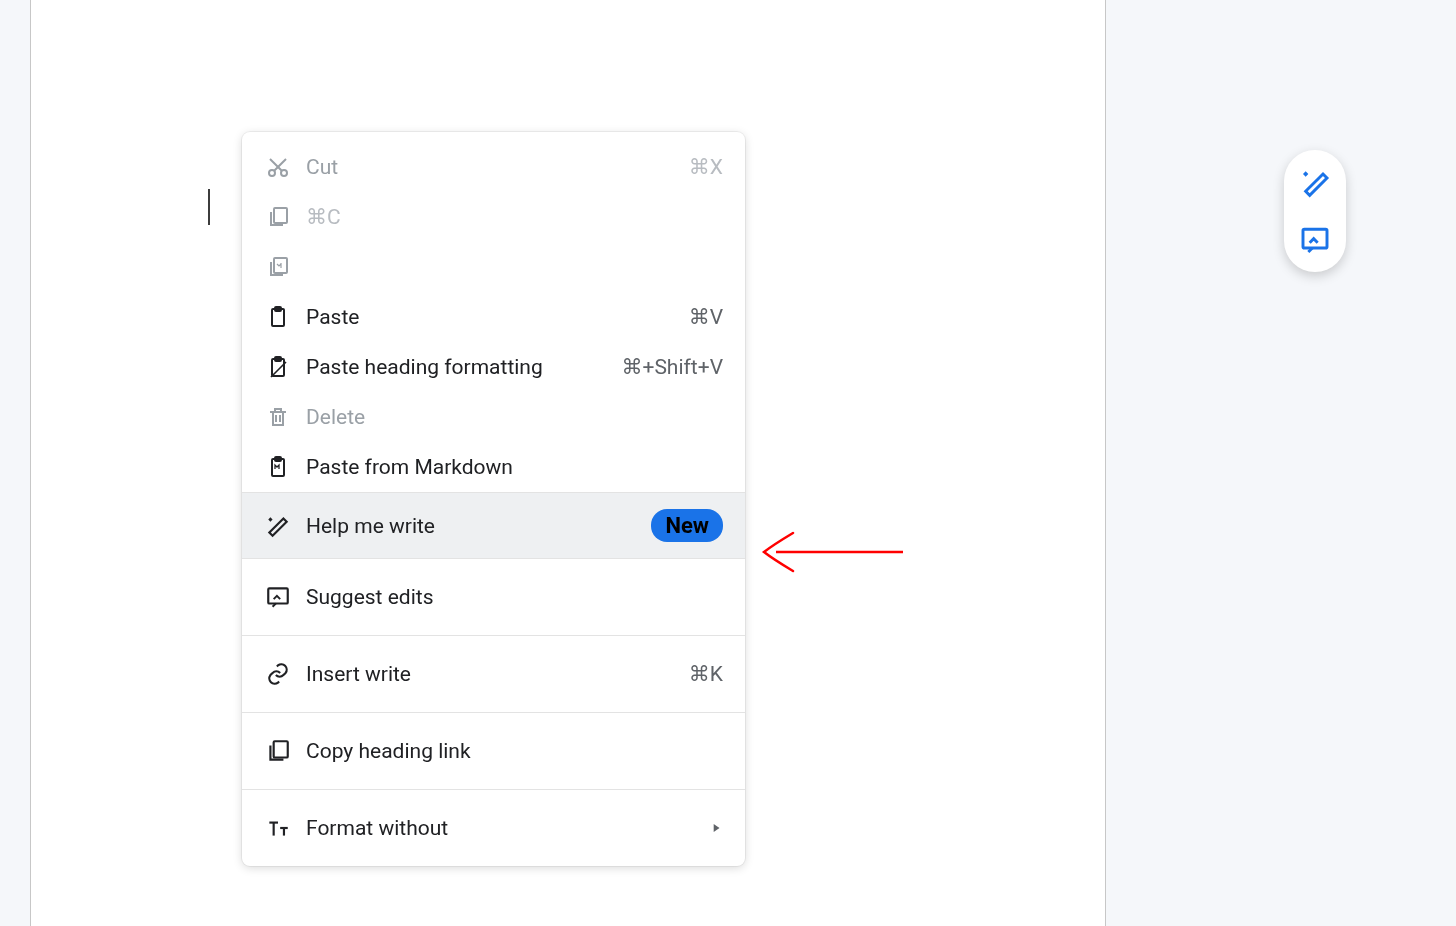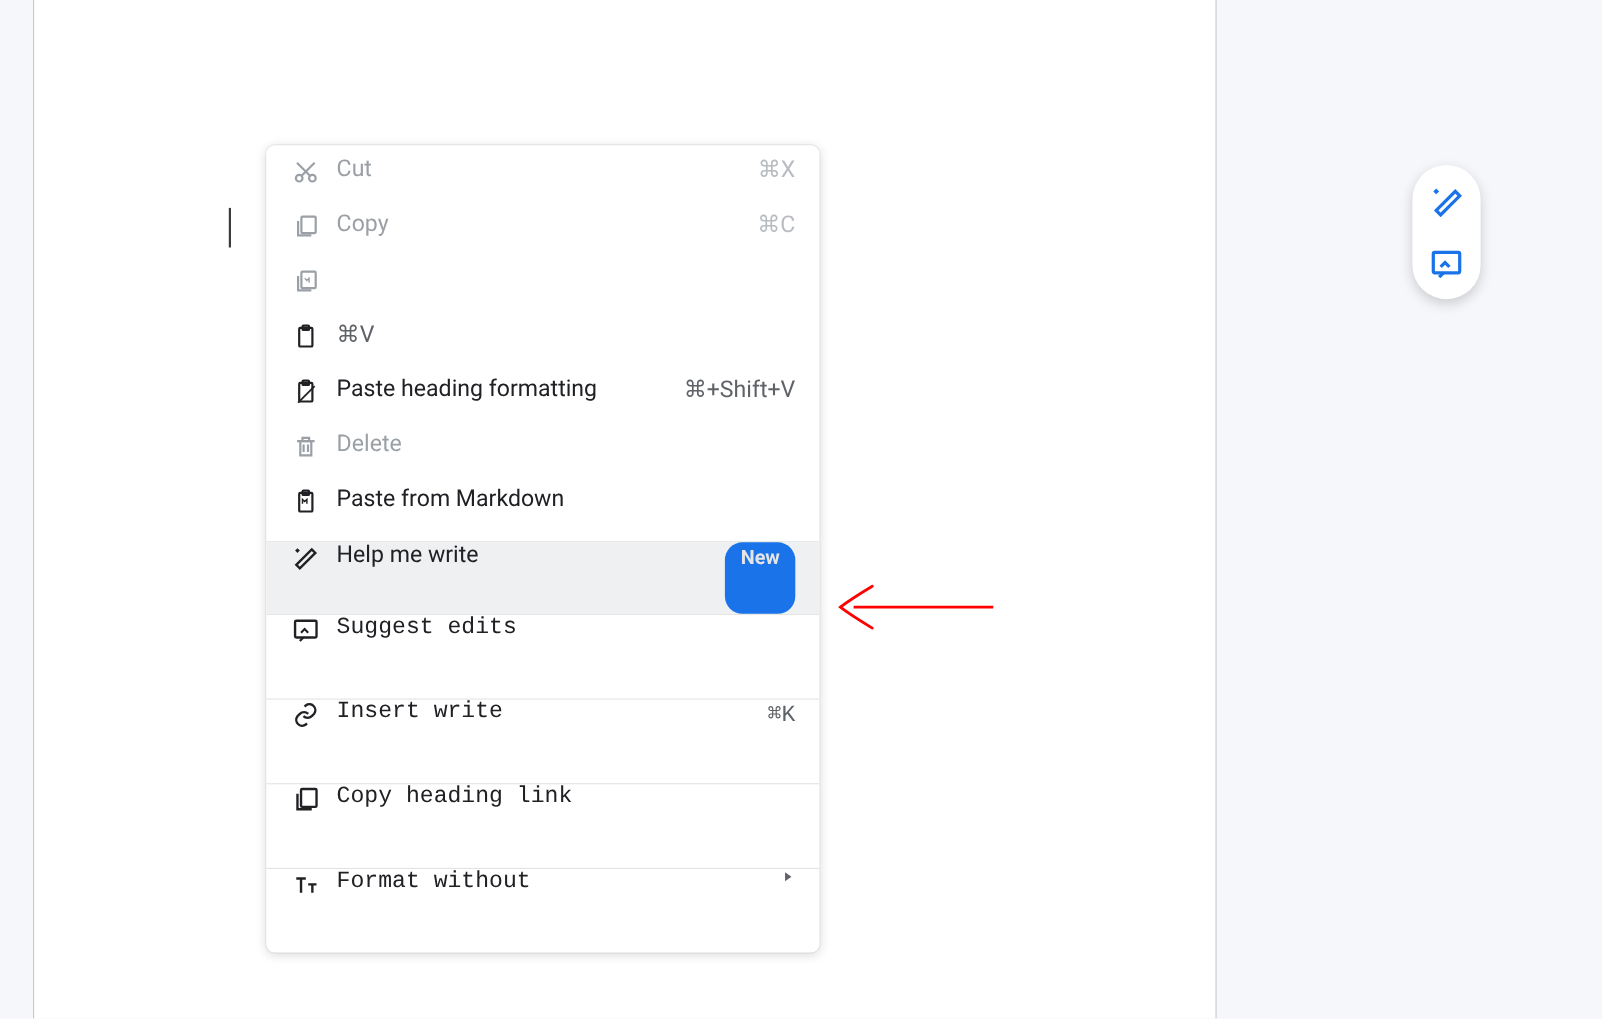--- a/index.html
+++ b/index.html
@@ -37,51 +37,52 @@
     background: #fff;
     border-radius: 8px;
     box-shadow: 0 2px 10px rgba(0,0,0,0.15), 0 0 0 1px rgba(0,0,0,0.05);
     padding-top: 10px;
     overflow: hidden;
   }
   .menu-section { border-top: 1px solid #e3e3e3; }
   .menu-section:first-child { border-top: none; }
   .menu-item {
     display: flex;
+    align-items: center;
     padding: 0 22px;
     height: 50px;
     font-size: 21px;
     color: #202124;
     cursor: pointer;
   }
   .menu-item.disabled { color: #9aa0a6; cursor: default; }
   .menu-item.highlight { background: #eef0f2; }
-  .menu-item.tall { height: 76px; font-family: Liberation Mono, monospace; }
+  .menu-item.tall { height: 76px; }
   .menu-icon {
     width: 28px;
     height: 28px;
     flex: 0 0 28px;
     margin-right: 14px;
     display: flex;
     align-items: center;
     justify-content: center;
   }
   .menu-label { flex: 1 1 auto; }
   .menu-shortcut {
     flex: 0 0 auto;
     color: #5f6368;
     font-size: 21px;
   }
   .menu-item.disabled .menu-shortcut { color: #b8bcc1; }
   .badge-new {
     flex: 0 0 auto;
     background: #1a73e8;
-    color: #e5e5e5;
+    color: #000000;
     font-weight: 700;
-    font-size: 18px;
+    font-size: 22px;
     padding: 4px 14px;
     border-radius: 16px;
   }
   .submenu-arrow {
     flex: 0 0 auto;
     color: #5f6368;
   }
   
   .side-panel {
     position: absolute;
@@ -138,41 +139,41 @@
       <span class="menu-shortcut">⌘X</span>
     </div>
 
     <div class="menu-item disabled">
       <span class="menu-icon">
         <svg width="24" height="24" viewBox="0 0 24 24" fill="none" stroke="currentColor" stroke-width="2">
           <rect x="8" y="3" width="13" height="15" rx="1"></rect>
           <path d="M5 7v13h12"></path>
         </svg>
       </span>
-      <span class="menu-label">Copy</span>
       <span class="menu-shortcut">⌘C</span>
     </div>
 
     <div class="menu-item disabled">
       <span class="menu-icon">
         <svg width="24" height="24" viewBox="0 0 24 24" fill="none" stroke="currentColor" stroke-width="2">
           <rect x="8" y="3" width="13" height="15" rx="1"></rect>
           <path d="M5 7v13h12"></path>
           <path d="M11 9 l2 2 l2 -2 M15 8 v5" stroke-width="1.2"></path>
         </svg>
       </span>
     </div>
 
     <div class="menu-item">
       <span class="menu-icon">
         <svg width="24" height="24" viewBox="0 0 24 24" fill="none" stroke="currentColor" stroke-width="2">
           <rect x="6" y="4" width="12" height="17" rx="1"></rect>
           <rect x="9" y="2" width="6" height="4" rx="1"></rect>
         </svg>
       </span>
+      <span class="menu-label">Paste</span>
       <span class="menu-shortcut">⌘V</span>
     </div>
 
     <div class="menu-item">
       <span class="menu-icon">
         <svg width="24" height="24" viewBox="0 0 24 24" fill="none" stroke="currentColor" stroke-width="2">
           <rect x="6" y="4" width="12" height="17" rx="1"></rect>
           <rect x="9" y="2" width="6" height="4" rx="1"></rect>
           <line x1="5" y1="22" x2="20" y2="7" stroke-width="1.6"></line>
         </svg>

